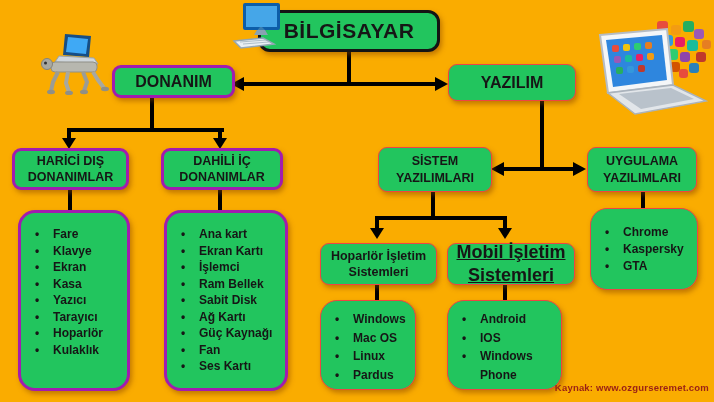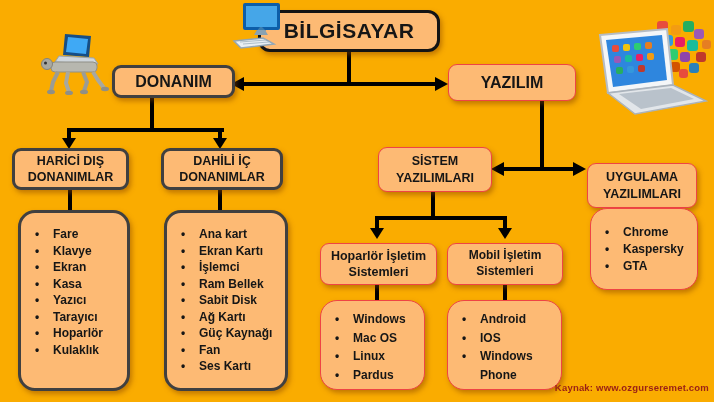--- a/index.html
+++ b/index.html
@@ -5,44 +5,44 @@
   html,body{margin:0;padding:0;}
   body{
     width:714px;height:402px;overflow:hidden;position:relative;
     background:#FAAC00;
     font-family:"Liberation Sans","DejaVu Sans",sans-serif;
     -webkit-font-smoothing:antialiased;
   }
   .stage{position:absolute;inset:0;}
   
   .box{
-    position:absolute;background:#fdba74;z-index:2;
+    position:absolute;background:#22c55e;z-index:2;
     display:flex;align-items:center;justify-content:center;text-align:center;
     font-weight:700;color:#161616;
     box-shadow:2px 3px 5px rgba(140,70,0,.5);
     box-sizing:border-box;
   }
   .b-black{border:3px solid #141414;border-radius:12px;}
-  .b-orange{border:3px solid #404040;border-radius:9px;}
+  .b-orange{border:3px solid #a21caf;border-radius:9px;}
   .b-purple{border:1px solid #ef4444;border-radius:9px;}
   .title-box{left:258px;top:10px;width:182px;height:42px;font-size:21px;letter-spacing:.5px;}
   .donanim-box{left:112px;top:65px;width:123px;height:33px;font-size:16px;}
   .yazilim-box{left:448px;top:64px;width:128px;height:37px;font-size:16px;}
   .lvl2{font-size:12.5px;line-height:1.3;padding:2px 4px;}
   .harici-box{left:12px;top:148px;width:117px;height:42px;}
   .dahili-box{left:161px;top:148px;width:122px;height:42px;}
   .sistem-box{left:378px;top:147px;width:114px;height:45px;}
-  .uygulama-box{left:587px;top:163px;width:110px;height:45px;}
+  .uygulama-box{left:587px;top:147px;width:110px;height:45px;}
   .masaustu-box{left:320px;top:243px;width:117px;height:42px;font-size:12.5px;}
-  .mobil-box{left:447px;top:243px;width:116px;height:42px;font-size:12px;}
+  .mobil-box{left:447px;top:243px;width:128px;height:42px;font-size:18px;text-decoration:underline;}
   
   .list-box{align-items:flex-start;justify-content:flex-start;border-radius:17px;}
   .harici-list{left:18px;top:210px;width:112px;height:181px;}
   .dahili-list{left:164px;top:210px;width:124px;height:181px;}
-  .windows-list{left:320px;top:300px;width:105px;height:90px;}
+  .windows-list{left:320px;top:300px;width:96px;height:90px;}
   .android-list{left:447px;top:300px;width:115px;height:90px;}
   .apps-list{left:590px;top:208px;width:108px;height:82px;}
   .list-box ul{list-style:none;margin:0;padding:13px 4px 0 12px;text-align:left;width:100%;}
   .list-box li{
     position:relative;padding-left:20px;font-size:12px;font-weight:700;
     line-height:16.5px;white-space:normal;
   }
   .loose li{line-height:18.5px;}
   .apps-list li{line-height:17px;}
   .apps-list ul{padding-top:15px;}

